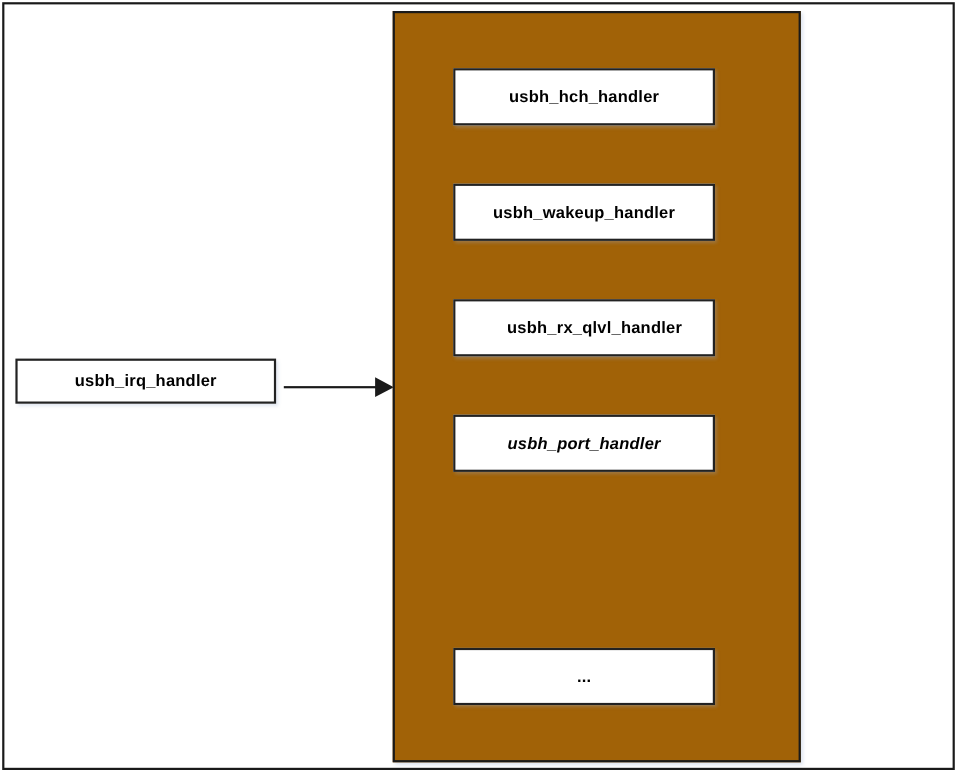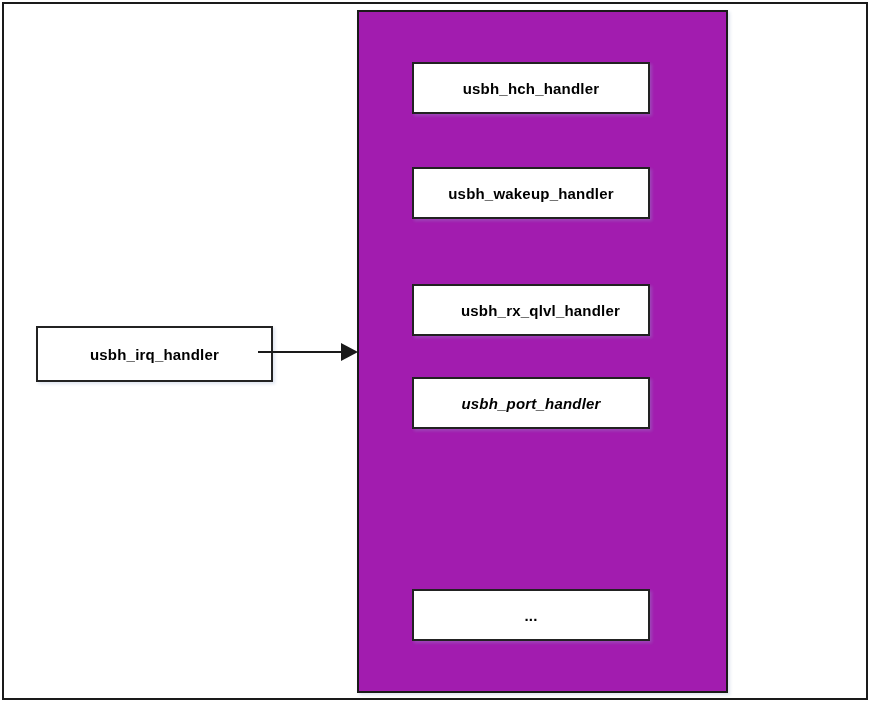--- a/index.html
+++ b/index.html
@@ -26,21 +26,21 @@
     background: #ffffff;
   }
   .container-box {
     position: absolute;
     left: 357px;
     top: 10px;
     width: 371px;
     height: 683px;
     border: 2px solid #1a1a1a;
     box-sizing: border-box;
-    background: #a21caf;
+    background: #a16207;
     box-shadow: 2px 2px 3px rgba(150, 170, 205, 0.30);
   }
   .node {
     position: absolute;
     border: 2px solid #222222;
     box-sizing: border-box;
     background: #ffffff;
     display: flex;
     align-items: center;
     justify-content: center;
@@ -50,29 +50,29 @@
     letter-spacing: 0.2px;
     box-shadow: 2px 2px 3px rgba(150, 170, 205, 0.30);
   }
   .handler-box {
     left: 53px;
     width: 238px;
     height: 52px;
   }
   .hb-0 { top: 50px; }
   .hb-1 { top: 155px; justify-content: center; }
-  .hb-2 { top: 272px; padding-left: 19px; }
+  .hb-2 { top: 260px; padding-left: 19px; }
   .hb-3 { top: 365px; font-style: italic; }
   .hb-4 { top: 472px; }
   .hb-5 { top: 577px; }
   .irq-box {
-    left: 36px;
+    left: 14px;
     top: 326px;
     width: 237px;
-    height: 56px;
+    height: 41px;
   }
   .arrow-line {
     position: absolute;
     left: 258px;
     top: 351px;
     width: 85px;
     height: 2px;
     background: #1a1a1a;
   }
   .arrow-head {

